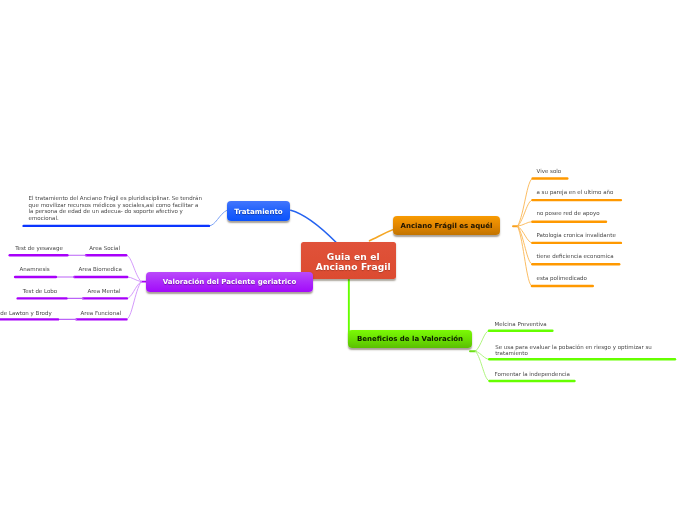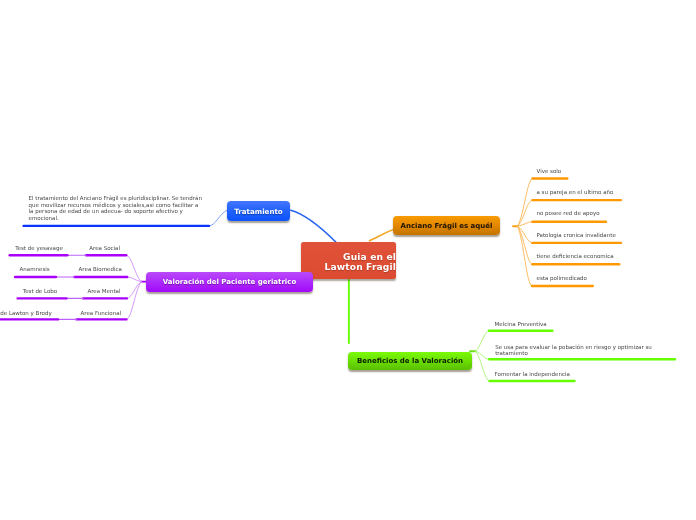--- a/index.html
+++ b/index.html
@@ -10,21 +10,21 @@
   .lbl,.node span{-webkit-font-smoothing:antialiased;transform:translateZ(0);}
   svg#links{position:absolute;left:0;top:0;width:696px;height:520px;}
 
   .node{position:absolute;box-sizing:border-box;display:flex;align-items:center;
         justify-content:center;white-space:nowrap;border-radius:4px;}
   .node span{display:block;}
 
   #n-central{left:301px;top:242px;width:95px;height:37px;border-radius:2.5px;
      background:linear-gradient(180deg,#e0523a 0%,#de4f35 45%,#dc4b31 100%);
      box-shadow:0 1.3px 1.6px rgba(60,45,25,.42);
-     flex-direction:column;align-items:flex-end;justify-content:center;
+     flex-direction:column;align-items:center;justify-content:center;
      padding-left:9.6px;padding-top:3.2px;}
   #n-central span{color:#fff;font-size:9.1px;font-weight:bold;line-height:10.6px;
      text-shadow:0 1px 1px rgba(0,0,0,.22);letter-spacing:.15px;}
 
   #n-trat{left:227px;top:201px;width:63px;height:20px;
      background:linear-gradient(180deg,#4376fc 0%,#2061fc 52%,#0b53fc 100%);
      box-shadow:0 1.3px 1.6px rgba(60,45,25,.45);}
   #n-trat span{color:#fff;font-size:7.1px;font-weight:bold;
      text-shadow:0 1px 1px rgba(0,0,0,.35);}
 
@@ -32,21 +32,21 @@
      background:linear-gradient(180deg,#ba4afa 0%,#ac28fa 52%,#a20afa 100%);
      box-shadow:0 1.3px 1.6px rgba(60,45,25,.45);}
   #n-valo span{color:#fff;font-size:7px;font-weight:bold;
      text-shadow:0 1px 1px rgba(0,0,0,.35);}
 
   #n-anci{left:393px;top:216px;width:107px;height:19px;
      background:linear-gradient(180deg,#f89b02 0%,#e28601 52%,#c27400 100%);
      box-shadow:0 1.3px 1.6px rgba(60,45,25,.45);}
   #n-anci span{color:#1c1300;font-size:7px;font-weight:bold;}
 
-  #n-bene{left:348px;top:352px;width:124px;height:18px;
+  #n-bene{left:348px;top:330px;width:124px;height:18px;
      background:linear-gradient(180deg,#7bfa05 0%,#6ade03 52%,#5bbf02 100%);
      box-shadow:0 1.3px 1.6px rgba(60,45,25,.45);}
   #n-bene span{color:#0c1f00;font-size:7px;font-weight:bold;}
 
   .lbl{position:absolute;color:#474747;font-size:5.5px;line-height:6.5px;
        white-space:nowrap;}
   .lbl.wrap{white-space:normal;}
 </style>
 </head>
 <body>
@@ -108,21 +108,21 @@
       <path d="M76.5,319.4 L58.0,319.4" stroke="#bb63f8" stroke-width="1.1"></path>
       <path d="M9.7,255.2 L67.4,255.2" stroke="#a800fa" stroke-width="2.4"></path>
       <path d="M15.1,277.0 L55.9,277.0" stroke="#a800fa" stroke-width="2.4"></path>
       <path d="M17.7,298.4 L66.4,298.4" stroke="#a800fa" stroke-width="2.4"></path>
       <path d="M-6,319.4 L58.0,319.4" stroke="#a800fa" stroke-width="2.4"></path>
     </g>
   </svg>
 
   <div class="node" id="n-central">
     <span>Guia en el</span>
-    <span>Lawton Fragil</span>
+    <span>Anciano Fragil</span>
   </div>
 
   <div class="node" id="n-trat">
     <span>Tratamiento</span>
   </div>
   <div class="lbl" style="left:28.6px;top:195.4px;">El tratamiento del Anciano Frágil es pluridisciplinar. Se tendrán</div>
   <div class="lbl" style="left:28.6px;top:201.9px;">que movilizar recursos médicos y sociales,asi como facilitar a</div>
   <div class="lbl" style="left:28.6px;top:208.4px;">la persona de edad de un adecua- do soporte  afectivo y</div>
   <div class="lbl" style="left:28.6px;top:214.9px;">emocional.</div>
 

